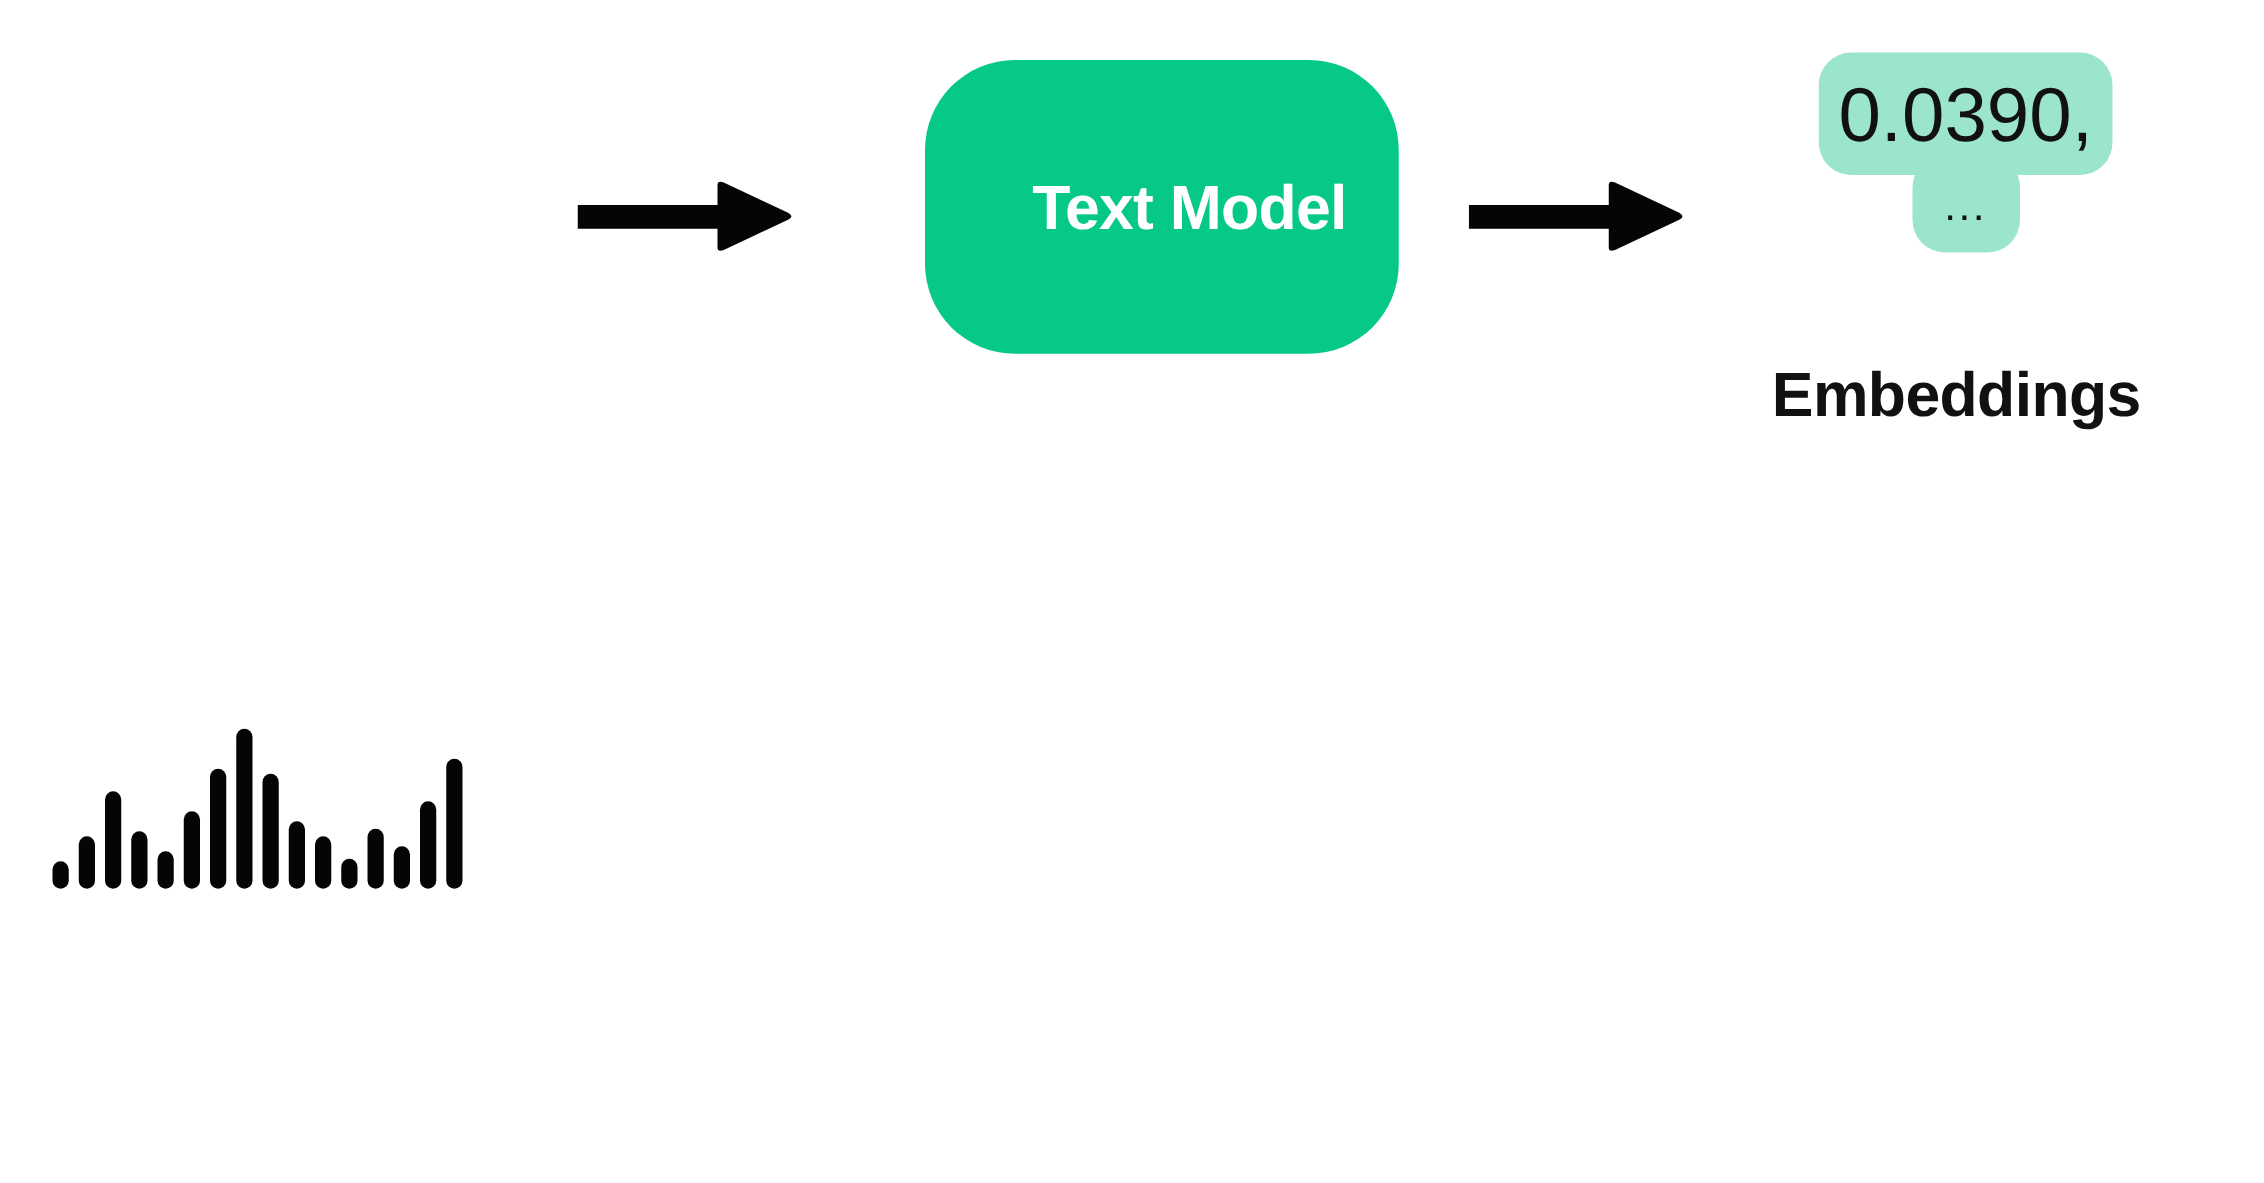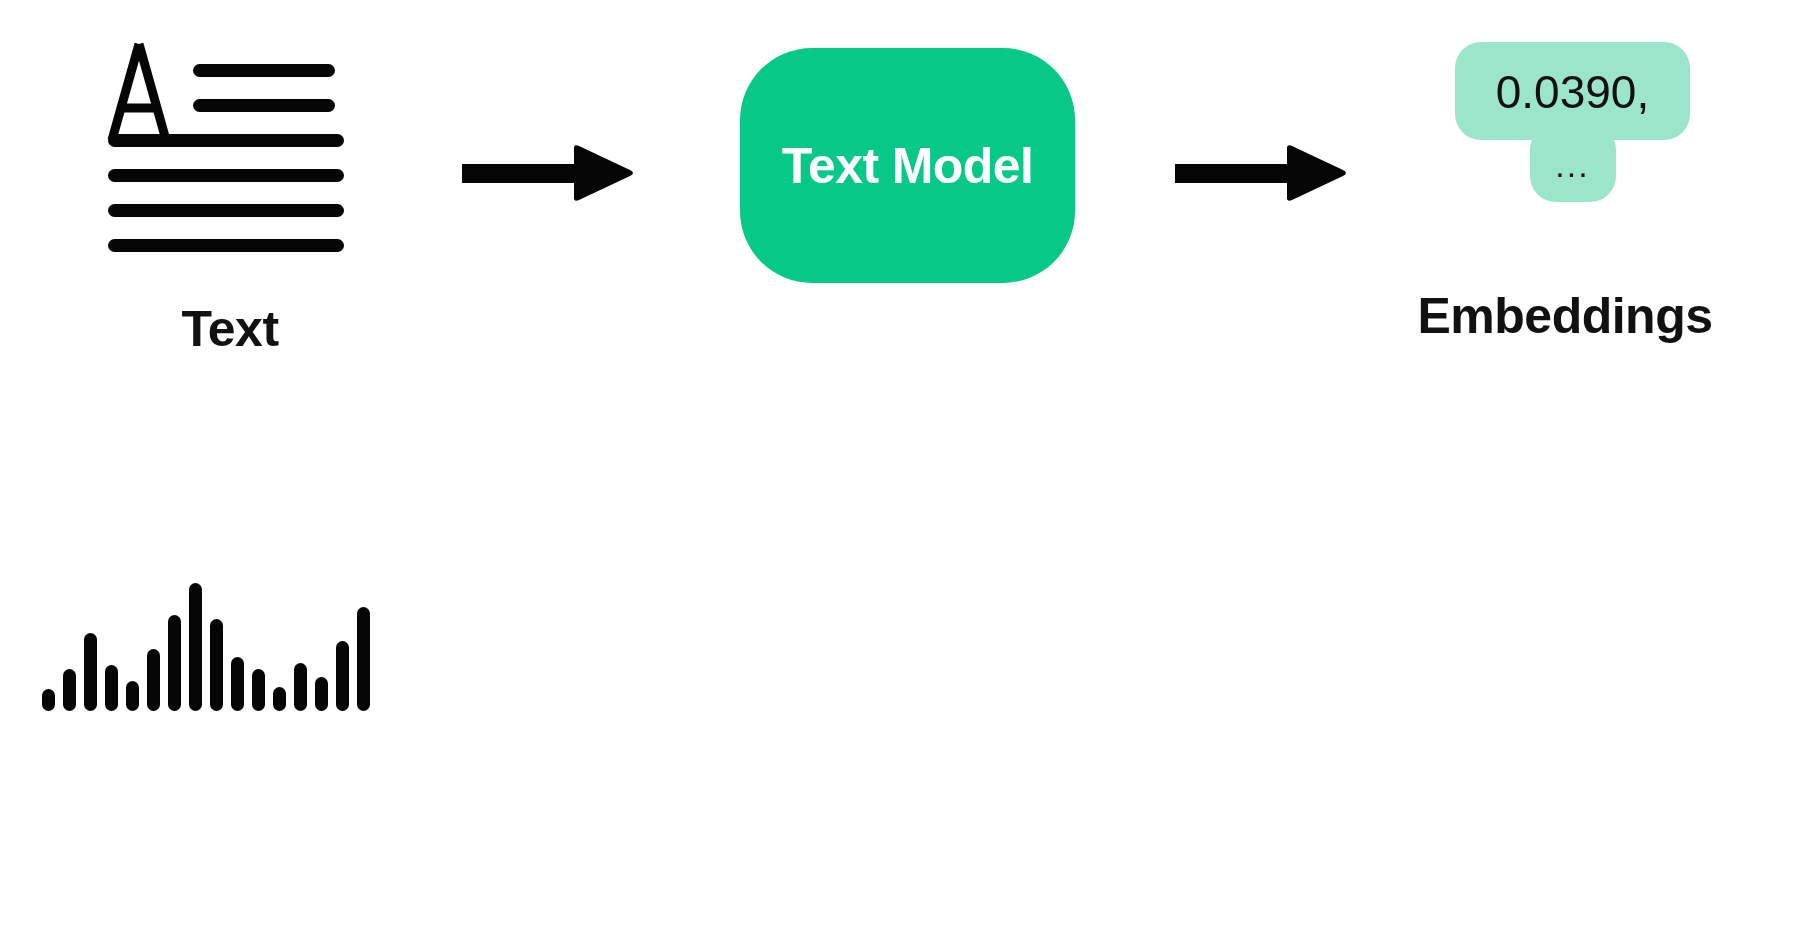--- a/index.html
+++ b/index.html
@@ -90,35 +90,35 @@
     border-radius: 72px;
     display: flex;
     align-items: center;
     justify-content: center;
     color: #ffffff;
     font-size: 50px;
     font-weight: 800;
     letter-spacing: -0.6px;
     font-family: "Liberation Sans", sans-serif;
   }
-  .model-text  { left: 740px; top: 48px;  width: 335px; height: 235px; }
+  .model-text  { left: 740px; top: 48px;  width: 335px; height: 235px; padding-left: 44px; }
 
   
   .embed-wrap {
     position: absolute;
     display: flex;
     flex-direction: column;
     align-items: center;
   }
   .embed-wrap-1 { left: 1455px; top: 42px; }
 
   .embed-line {
     background: #9be5ca;
     color: #111111;
-    font-size: 46px;
+    font-size: 61px;
     line-height: 1.0;
     font-weight: 400;
     font-family: "Liberation Sans", sans-serif;
     white-space: nowrap;
     text-align: center;
     display: flex;
     align-items: center;
     justify-content: center;
     height: 68px;
     padding: 0 22px;
@@ -167,37 +167,20 @@
   }
   .embed-caption-1 { left: 1325px; top: 287px; }
 </style>
 </head>
 <body>
 
 <div class="canvas">
 
   <div class="row row-text">
 
-    <div class="source-col">
-      <div class="doc-icon">
-        <svg viewBox="0 0 260 260" xmlns="http://www.w3.org/2000/svg" aria-hidden="true">
-
-          <path d="M41 12 L14 108 M41 12 L68 108 M24 76 L58 76" stroke="#050505" stroke-width="9" fill="none" stroke-linecap="butt" stroke-linejoin="miter"></path>
-
-          <rect x="95" y="32" width="142" height="13" rx="6.5" fill="#050505"></rect>
-          <rect x="95" y="67" width="142" height="13" rx="6.5" fill="#050505"></rect>
-
-          <rect x="10" y="102" width="236" height="13" rx="6.5" fill="#050505"></rect>
-          <rect x="10" y="137" width="236" height="13" rx="6.5" fill="#050505"></rect>
-          <rect x="10" y="172" width="236" height="13" rx="6.5" fill="#050505"></rect>
-          <rect x="10" y="207" width="236" height="13" rx="6.5" fill="#050505"></rect>
-        </svg>
-      </div>
-      <div class="caption caption-text">Text</div>
-    </div>
 
     <div class="arrow arrow-1">
       <svg viewBox="0 0 175 70" xmlns="http://www.w3.org/2000/svg" aria-hidden="true">
         <rect x="0" y="26" width="126" height="19" fill="#050505"></rect>
         <path d="M112 10 Q112 6 117 8 L168 32 Q174 35 168 38 L117 62 Q112 64 112 60 Z" fill="#050505"></path>
       </svg>
     </div>
 
     <div class="model-box model-text">
       <span>Text Model</span>

